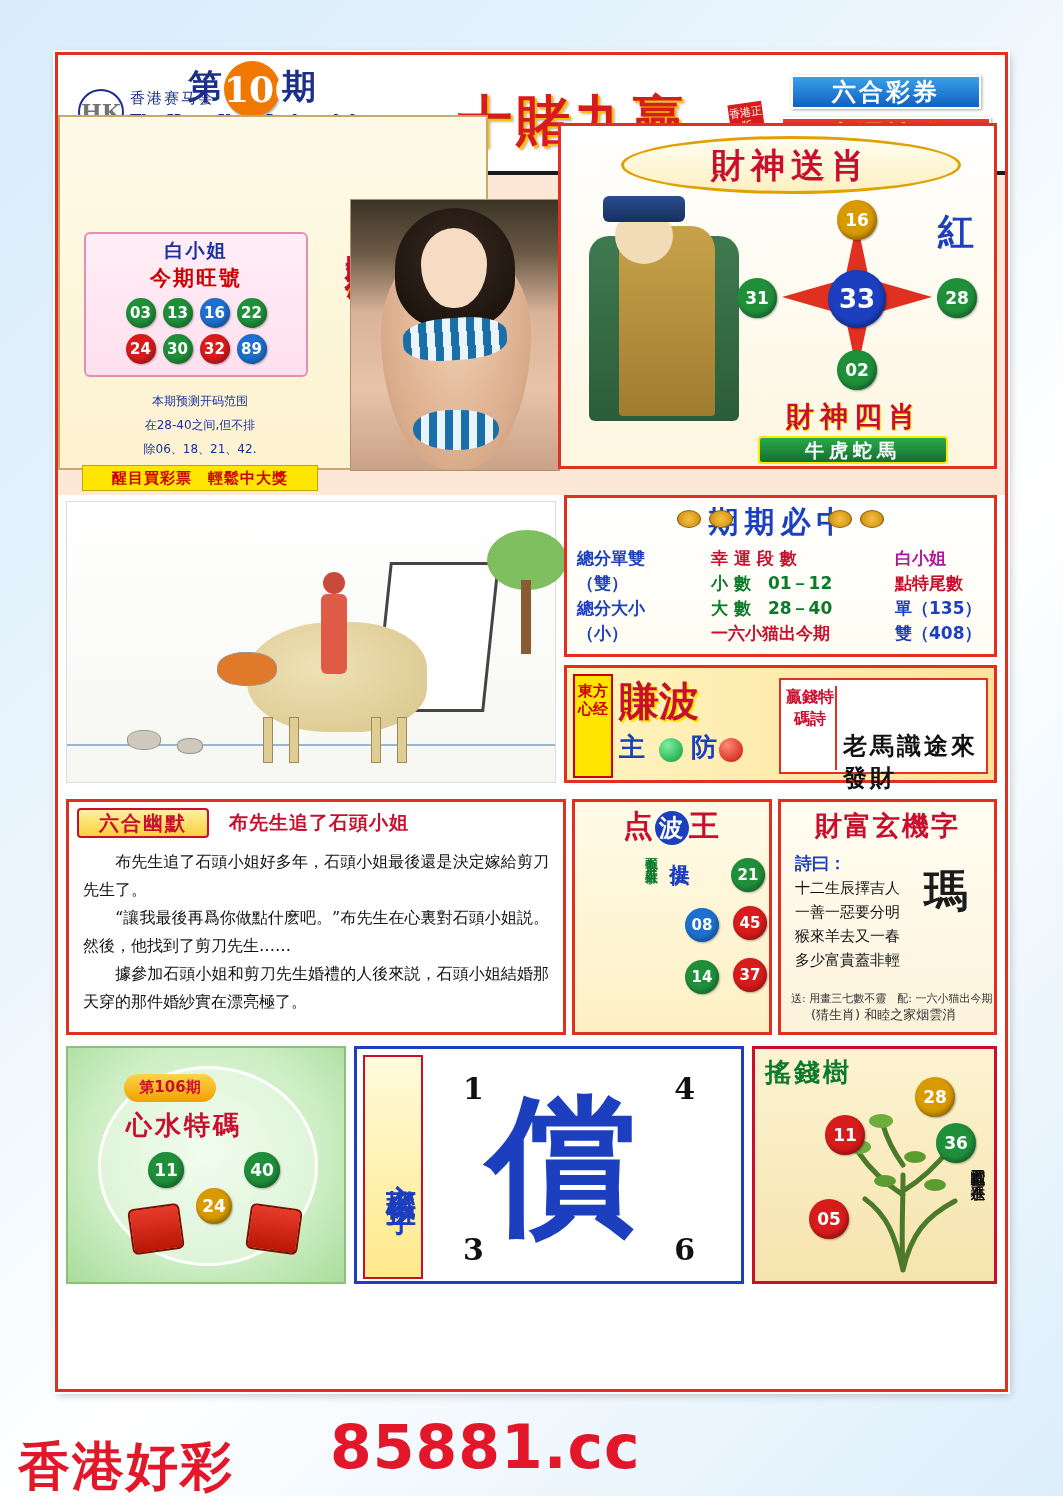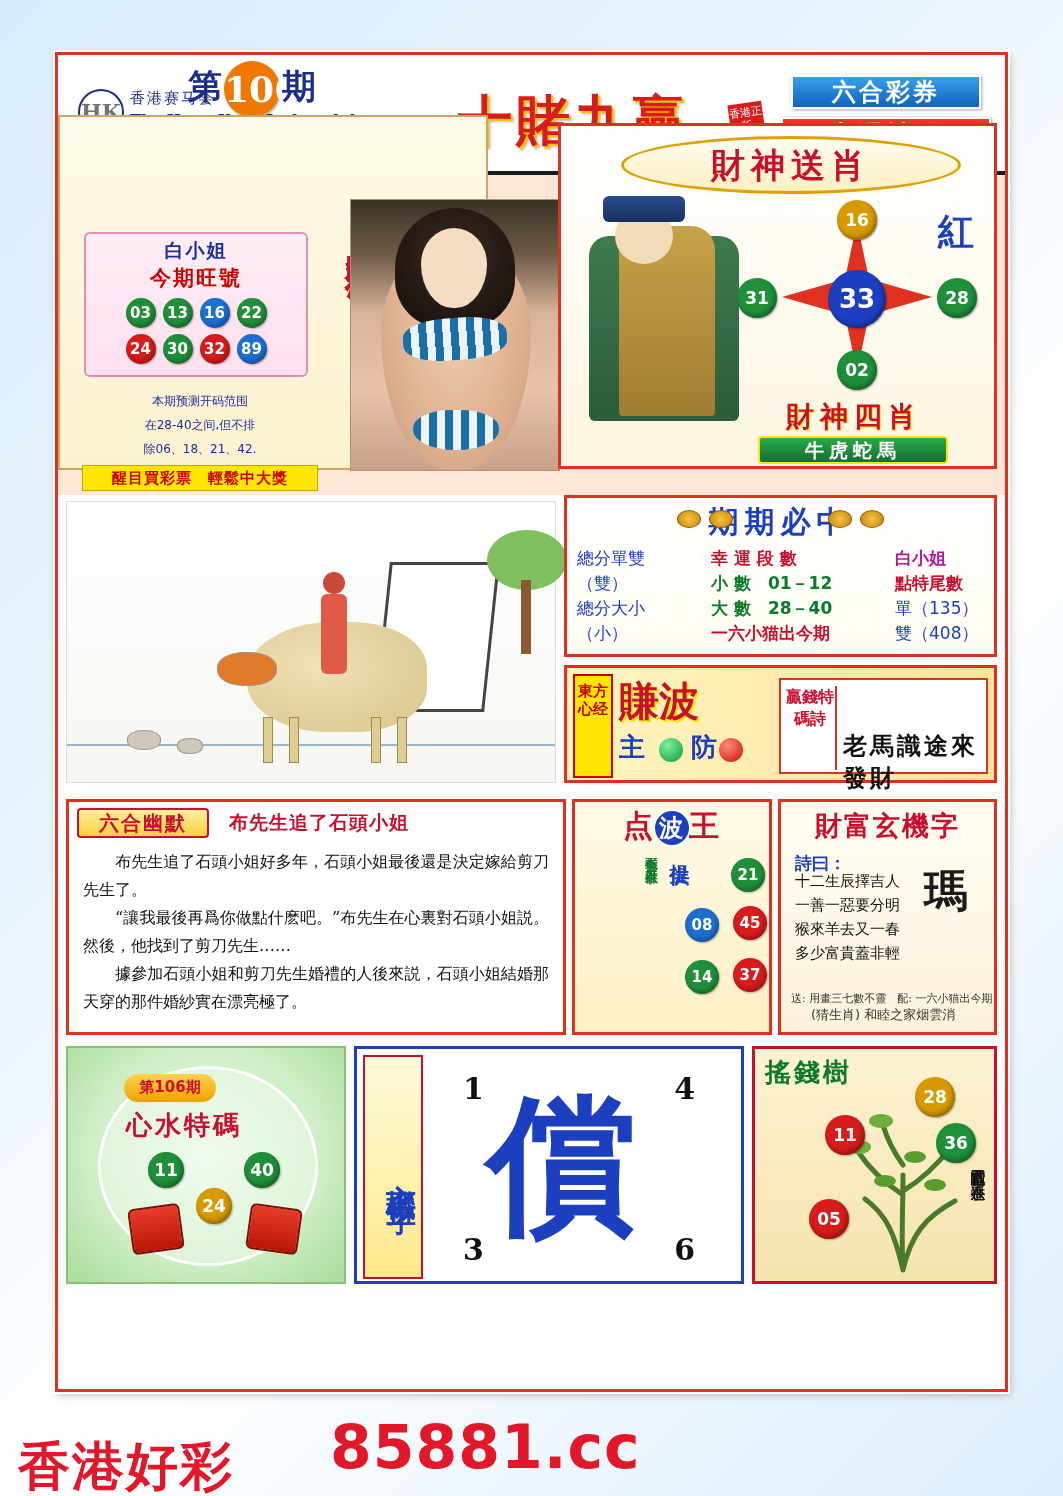--- a/index.html
+++ b/index.html
@@ -182,21 +182,21 @@
   .must-hit {
     position:absolute; left:506px; right:8px; top:0px; height:162px;
     background:linear-gradient(#ffffff,#fffdf2); border:3px solid #e03020;
   }
   .mh-title { text-align:center; color:#1b3fbf; font-size:30px; font-weight:bold; letter-spacing:6px;
     font-family:"DejaVu Serif", serif; margin-top:4px; }
   .coin { position:absolute; width:24px; height:18px; border-radius:50%;
     background:radial-gradient(circle,#f5c242,#c8860a); border:1px solid #8a5c00; }
   .mh-grid { display:grid; grid-template-columns:130px 180px 1fr; padding:4px 8px 0 10px; gap:2px 4px; }
   .mh-grid div { font-size:17px; }
-  .lbl-blue { color:#1b3fbf; font-weight:normal; }
+  .lbl-blue { color:#1b3fbf; font-weight:bold; }
   .lbl-red { color:#c8102e; font-weight:bold; }
   .lbl-green { color:#0b7a2a; font-weight:bold; }
   .lbl-mag { color:#b0159b; font-weight:bold; }
   .zen-strip {
     position:absolute; left:506px; right:8px; top:170px; height:118px;
     background:linear-gradient(90deg,#fff4c0,#fde39a); border:3px solid #e03020;
   }
   .zen-left { position:absolute; left:6px; top:6px; width:40px; height:104px;
     background:#ffe600; border:2px solid #c00; color:#c00; font-size:15px; font-weight:bold;
     text-align:center; line-height:18px; padding-top:6px;}
@@ -244,21 +244,21 @@
   .db-balls { position:absolute; left:96px; top:56px; width:98px; }
   .caifu {
     position:absolute; left:720px; right:8px; top:4px; height:236px;
     background:linear-gradient(#fffdf2,#fdf3dc); border:3px solid #e03020;
   }
   .cf-title { text-align:center; font-size:27px; font-weight:bold; color:#c8102e; letter-spacing:2px;
     margin-top:6px; font-family:"DejaVu Serif", serif;}
   .cf-shi { position:absolute; left:14px; top:50px; color:#1b3fbf; font-size:17px; font-weight:bold;}
   .cf-big { position:absolute; right:26px; top:60px; font-size:44px; font-weight:bold; color:#1b1b1b;
     font-family:"DejaVu Serif", serif;}
-  .cf-lines { position:absolute; left:14px; top:67px; font-size:15px; line-height:24px; color:#111;
+  .cf-lines { position:absolute; left:14px; top:74px; font-size:15px; line-height:24px; color:#111;
     font-family:"DejaVu Serif", serif;}
   .cf-foot { position:absolute; left:10px; bottom:26px; font-size:11px; color:#333; line-height:14px;}
   .cf-foot2 { position:absolute; left:30px; bottom:8px; font-size:13px; color:#333;}
   
   .band4 { position:relative; height:250px; }
   .xinshui {
     position:absolute; left:8px; top:6px; width:280px; height:238px;
     background:radial-gradient(ellipse at 50% 45%, #eafbe6 0%, #cdeec4 60%, #a9dd9c 100%);
     border:2px solid #8cc07a;
   }

